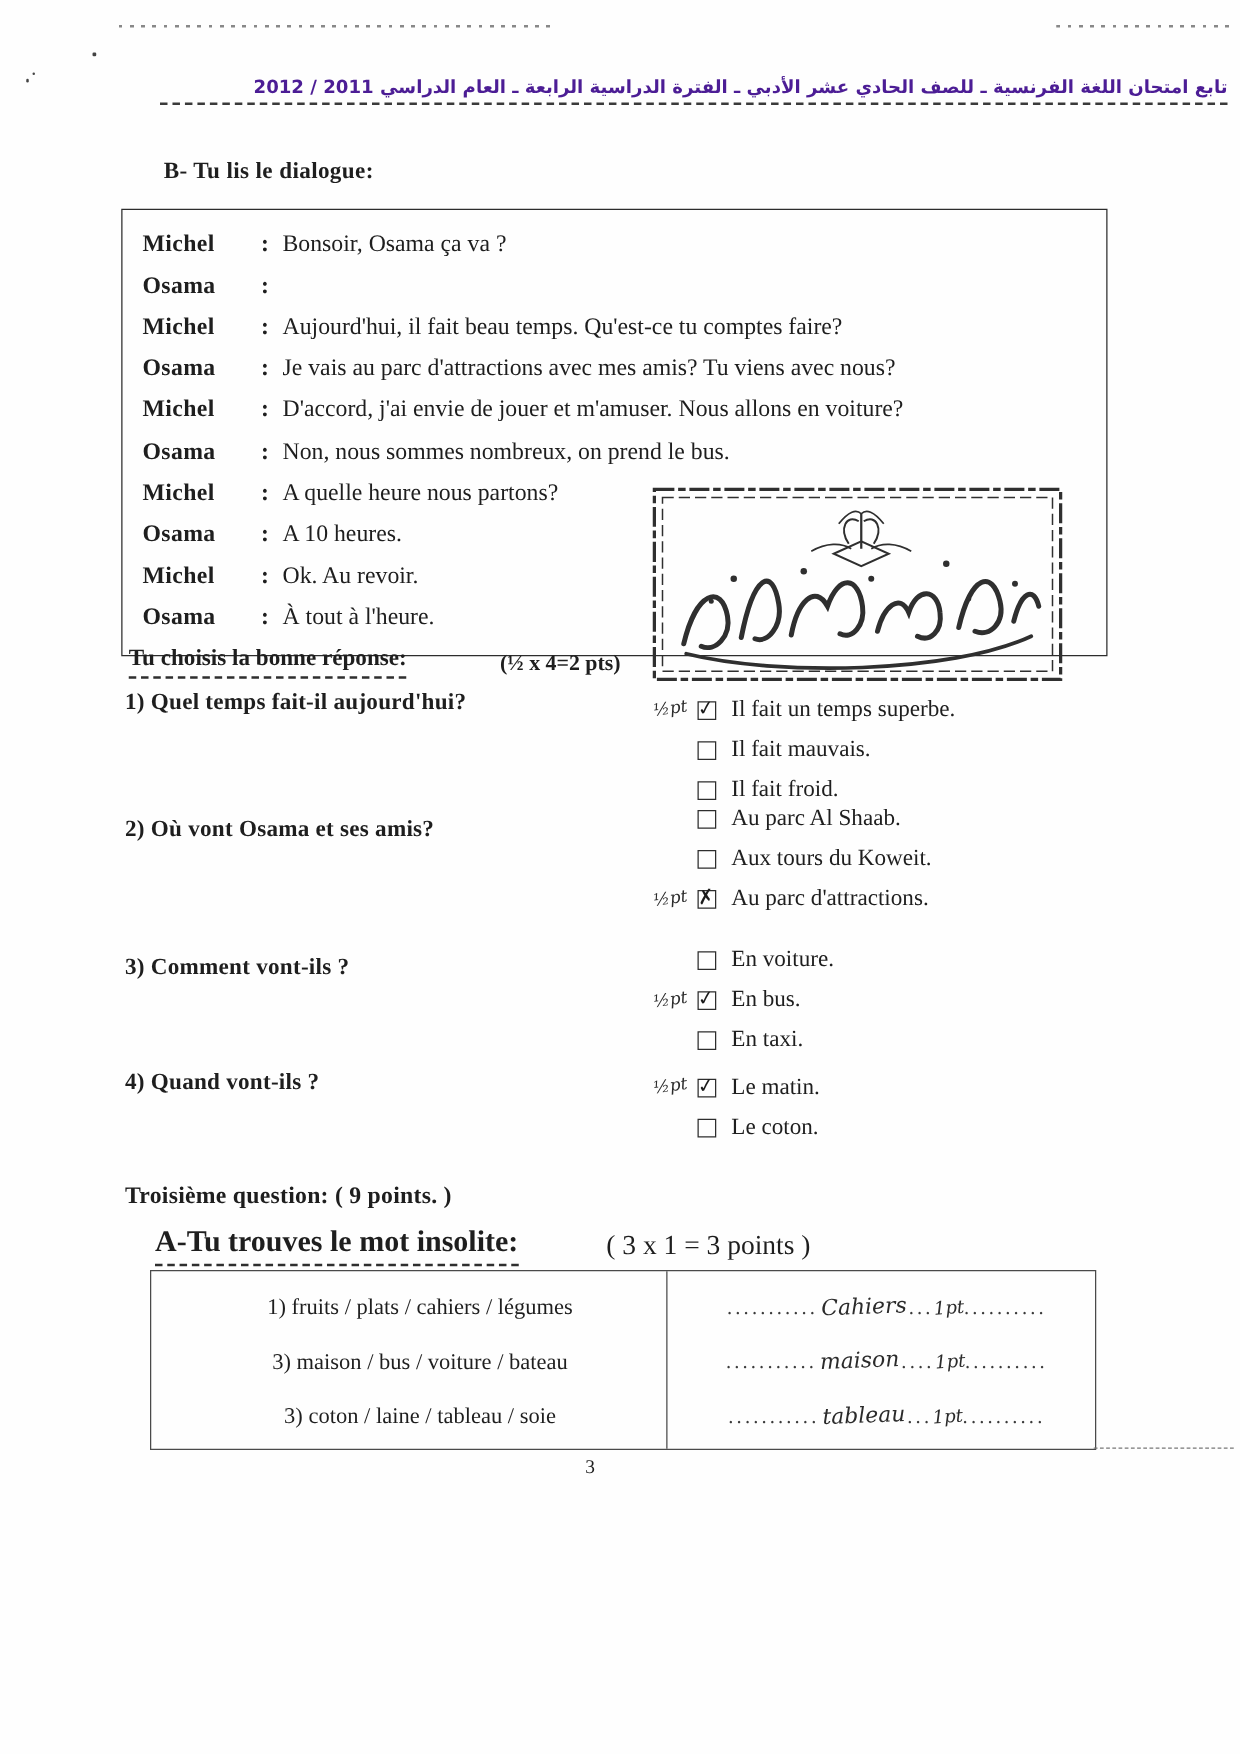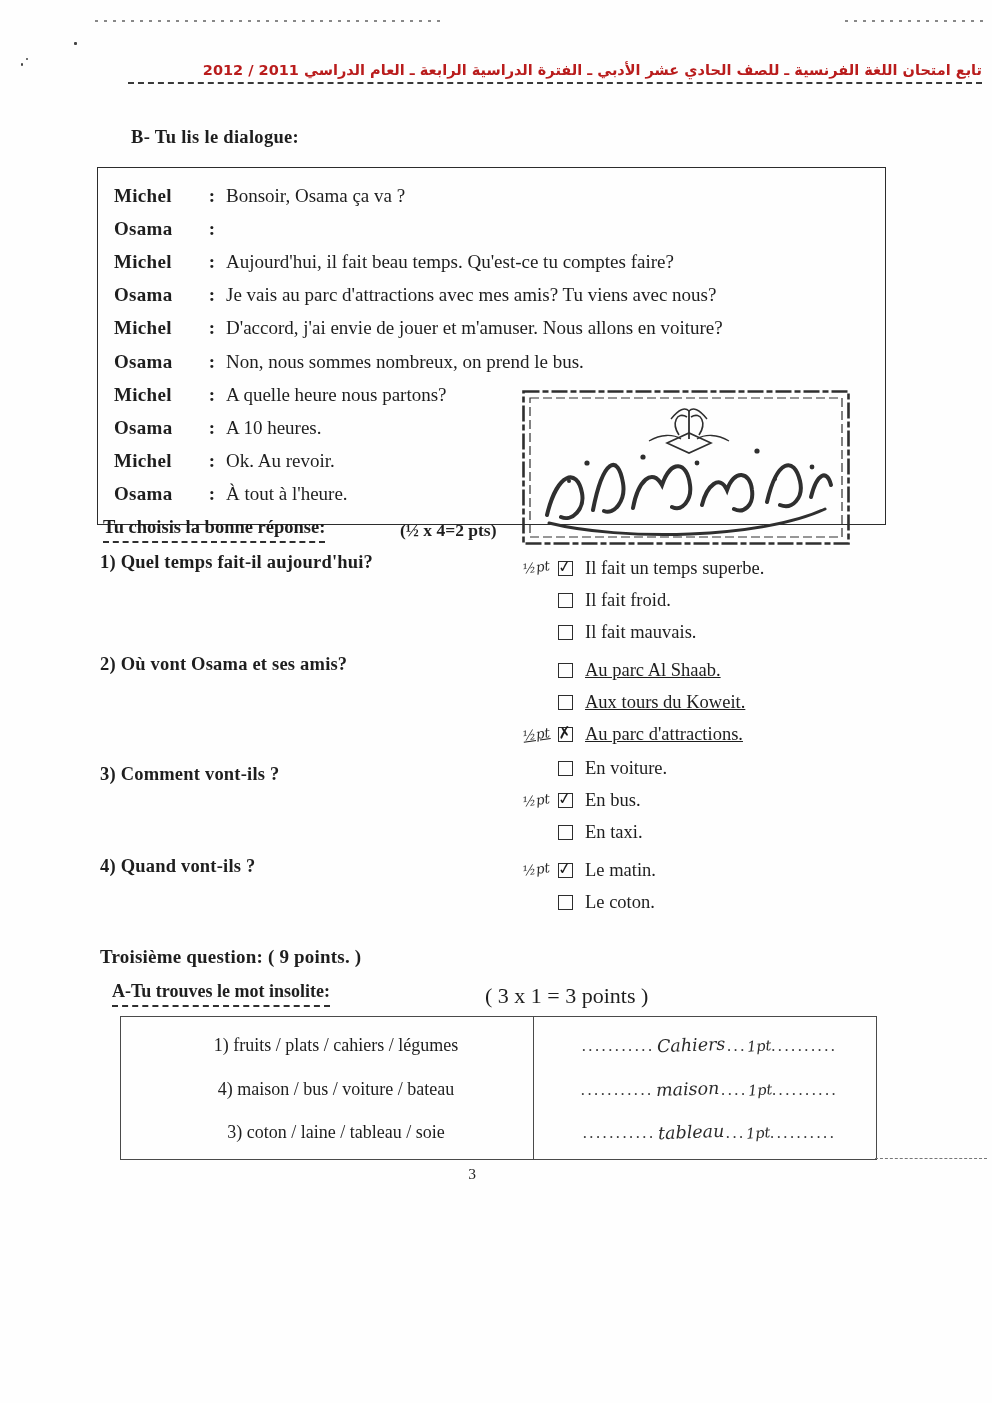--- a/index.html
+++ b/index.html
@@ -14,21 +14,21 @@
 
   
   .speck { position:absolute; background:#444; border-radius:1px; }
   .topdots { position:absolute; top:20px; height:2px;
     background-image:repeating-linear-gradient(90deg,#888 0 3px,transparent 3px 9px); }
 
   
   .ar-header {
     left:128px; top:62px; width:854px; direction:rtl; text-align:right;
     font-family:"DejaVu Sans", sans-serif; font-size:14.5px; font-weight:bold;
-    color:#b91c1c; padding-bottom:4px; border-bottom:2px dashed #3a3a3a;
+    color:#4c1d95; padding-bottom:4px; border-bottom:2px dashed #3a3a3a;
   }
 
   .secb-title { left:131px; top:127px; font-size:18.5px; letter-spacing:0.3px; }
 
   
   .dlg-box { left:97px; top:167px; width:789px; height:358px;
     border:1.8px solid #2c2c2c; padding:11px 8px 0 16px; }
   .dlg-row { display:flex; height:33.2px; align-items:center; font-size:19px; }
   .dlg-spk { width:84px; font-weight:bold; letter-spacing:0.3px; }
   .dlg-col { width:28px; text-align:center; font-weight:bold; }
@@ -49,21 +49,21 @@
   .hand { font-family:"DejaVu Serif", serif; font-style:italic; color:#2b2b2b; }
   .ptmark { display:inline-block; font-size:13.5px; transform:rotate(-8deg); white-space:nowrap; }
   .cb { width:15px; height:15px; border:1.7px solid #2d2d2d; position:relative;
     flex:0 0 auto; background:transparent; }
   .cb .mk { position:absolute; top:-5px; left:-1px; font-family:"DejaVu Sans", sans-serif;
     font-size:16px; color:#1a1a1a; transform:rotate(-8deg); }
   .opt-text { padding-left:12px; font-size:18.5px; white-space:nowrap; }
 
   
   .third-title { left:100px; top:946px; font-size:19px; letter-spacing:0.2px; }
-  .third-sub { left:112px; top:981px; font-size:18px;
+  .third-sub { left:124px; top:981px; font-size:24px;
     padding-bottom:3px; border-bottom:2.5px dashed #2e2e2e; }
   .third-pts { left:485px; top:983px; font-size:22px; }
 
   .word-box { left:120px; top:1016px; width:757px; height:144px;
     border:1.5px solid #4a4a4a; padding-top:7px;text-align:center; }
   .word-divider { position:absolute; left:412px; top:0; bottom:0;
     border-left:1.5px solid #4a4a4a; }
   .word-row { display:flex; align-items:center; height:43.5px; }
   .word-cell { width:412px; padding-left:18px; font-size:18px; white-space:nowrap; }
   .ans-cell { flex:1; padding-left:10px; font-size:16.5px; white-space:nowrap; overflow:hidden; }
@@ -187,33 +187,33 @@
       <span class="cb">
           <span class="mk">✓</span>
         </span>
       <span class="opt-text">Il fait un temps superbe.</span>
     </div>
     <div class="opt-row">
       <span class="opt-pt hand ptmark"></span>
       <span class="cb">
           <span class="mk"></span>
         </span>
+      <span class="opt-text">Il fait mauvais.</span>
+    </div>
+    <div class="opt-row">
+      <span class="opt-pt hand ptmark"></span>
+      <span class="cb">
+          <span class="mk"></span>
+        </span>
       <span class="opt-text">Il fait froid.</span>
     </div>
-    <div class="opt-row">
-      <span class="opt-pt hand ptmark"></span>
-      <span class="cb">
-          <span class="mk"></span>
-        </span>
-      <span class="opt-text">Il fait mauvais.</span>
-    </div>
   </div>
 
   <div class="abs q-label" style="left:100px; top:654px;">2) Où vont Osama et ses amis?</div>
-  <div class="abs opts" style="top:654px;text-decoration:underline;">
+  <div class="abs opts" style="top:639px;">
     <div class="opt-row">
       <span class="opt-pt hand ptmark"></span>
       <span class="cb">
           <span class="mk"></span>
         </span>
       <span class="opt-text">Au parc Al Shaab.</span>
     </div>
     <div class="opt-row">
       <span class="opt-pt hand ptmark"></span>
       <span class="cb">
@@ -279,21 +279,21 @@
 
   <div class="abs word-box">
     <div class="word-divider"></div>
     <div class="word-row">
       <span class="word-cell">1) fruits   /   plats  /  cahiers  /  légumes</span>
       <span class="ans-cell">
         <span class="dots">...........</span><span class="hand ans-word">Cahiers</span><span class="dots">...</span><span class="hand ans-pt">1pt</span><span class="dots">..........</span>
       </span>
     </div>
     <div class="word-row">
-      <span class="word-cell">4) maison  /   bus    /   voiture   /  bateau</span>
+      <span class="word-cell">3) maison  /   bus    /   voiture   /  bateau</span>
       <span class="ans-cell">
         <span class="dots">...........</span><span class="hand ans-word">maison</span><span class="dots">....</span><span class="hand ans-pt">1pt</span><span class="dots">..........</span>
       </span>
     </div>
     <div class="word-row">
       <span class="word-cell">3) coton    /   laine  /  tableau   /   soie</span>
       <span class="ans-cell">
         <span class="dots">...........</span><span class="hand ans-word">tableau</span><span class="dots">...</span><span class="hand ans-pt">1pt</span><span class="dots">..........</span>
       </span>
     </div>

